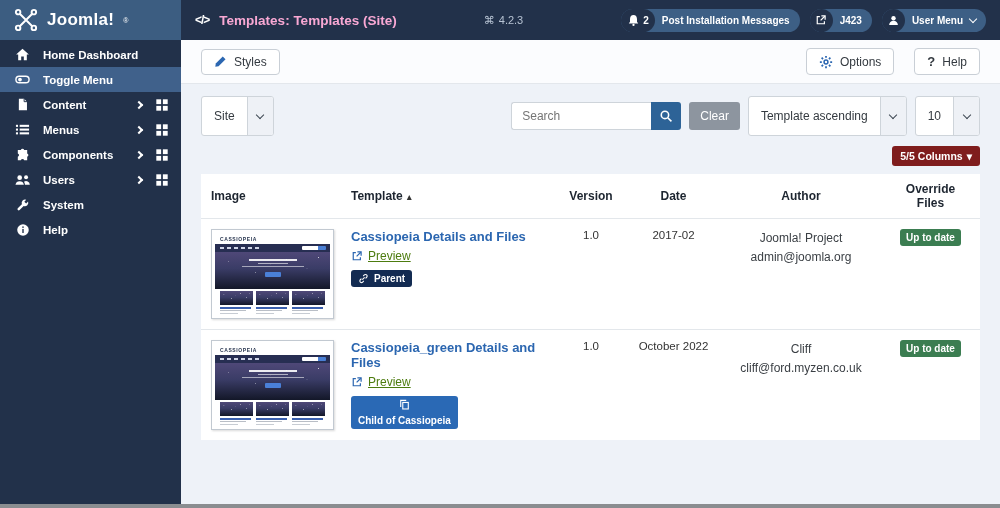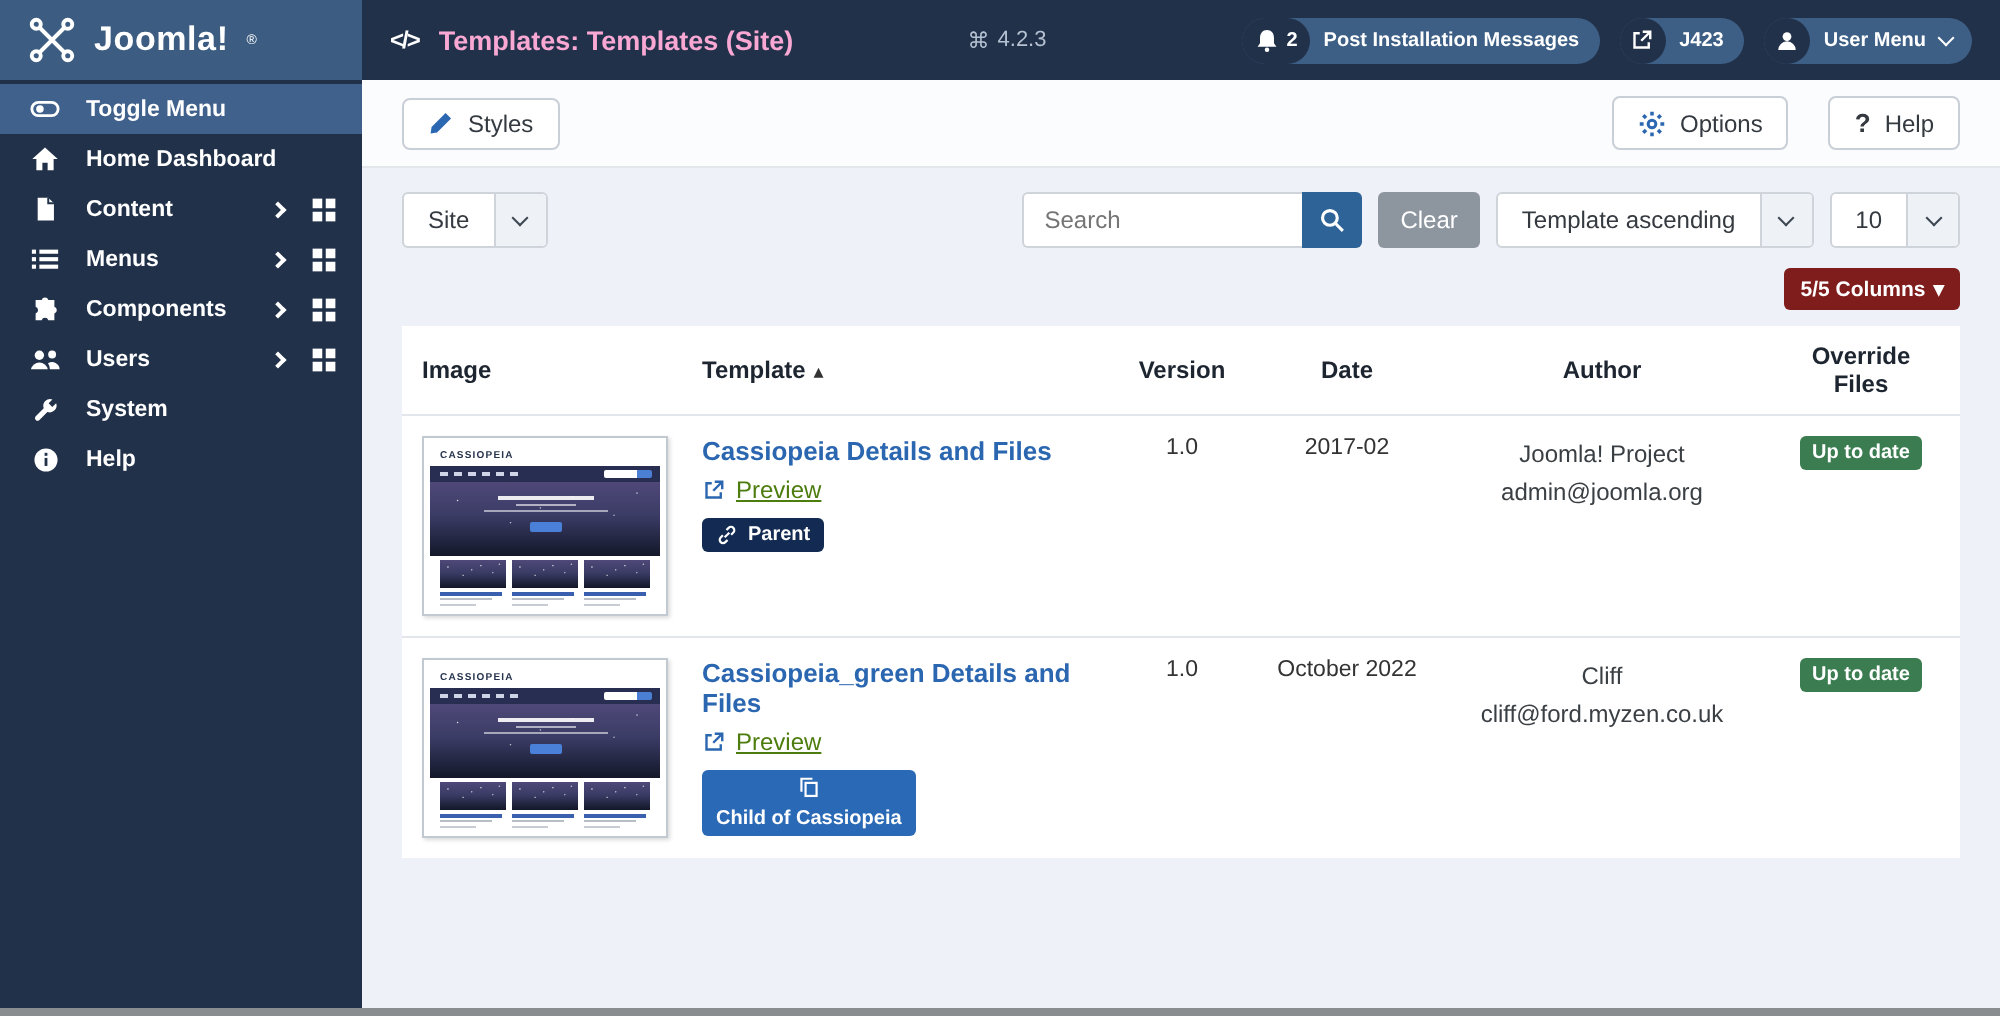--- a/index.html
+++ b/index.html
@@ -38,21 +38,21 @@
 
   
   .toolbar { height:44px; flex:0 0 44px; background:#fbfcfe; border-bottom:1px solid #e3e7ec; display:flex; align-items:center; padding:0 20px; }
   .btn { display:inline-flex; align-items:center; gap:7px; background:#fff; border:1px solid #c9cfd6; border-radius:4px; padding:5px 12px; font-size:12px; color:#343a40; cursor:pointer;justify-content:space-between; }
   .toolbar-right { margin-left:auto; display:flex; gap:20px; }
   .qmark { font-weight:700; color:#343a40; font-size:13px; }
 
   
   .content-body { flex:1; background:#eef2f8; padding:12px 20px 0 20px; overflow:hidden; }
   .filter-bar { display:flex; align-items:center; }
-  .fake-select { display:inline-flex; border:1px solid #ced4da; border-radius:3px; background:#fff; font-size:12px; color:#343a40; cursor:pointer; overflow:hidden; height:28px; }
+  .fake-select { display:inline-flex; border:1px solid #ced4da; border-radius:3px; background:#fff; font-size:12px; color:#343a40; cursor:pointer; overflow:hidden; height:40px; }
   .fake-select .val { padding:6px 12px; display:flex; align-items:center; }
   .fake-select .caret-box { width:26px; background:#eef1f6; border-left:1px solid #ced4da; display:flex; align-items:center; justify-content:center; }
   .chev-down-d { width:6px; height:6px; border-right:1.6px solid #3d4752; border-bottom:1.6px solid #3d4752; transform:rotate(45deg); margin-top:-2px; }
   .filter-right { margin-left:auto; display:flex; align-items:center; gap:8px; }
   .search-group { display:flex; }
   .search-input { width:140px; height:28px; border:1px solid #ced4da; border-right:none; border-radius:3px 0 0 3px; padding:0 10px; font-size:12px; color:#495057; outline:none; }
   .search-btn { width:30px; height:28px; background:#2d6397; border:none; border-radius:0 3px 3px 0; display:flex; align-items:center; justify-content:center; cursor:pointer; }
   .clear-btn { height:28px; background:#8d959f; color:#fff; border:none; border-radius:3px; font-size:12px; padding:0 11px; cursor:pointer; }
   .columns-row { display:flex; justify-content:flex-end; margin:10px 0 8px 0; }
   .columns-btn { background:#7f1d1d; color:#fff; border:none; border-radius:3px; font-size:10.5px; font-weight:700; padding:4px 8px; cursor:pointer; }
@@ -165,36 +165,36 @@
           <span>User Menu</span>
           <span class="chev-down-w"></span>
         </div>
       </div>
     </div>
   </header>
 
   <div class="main-row">
 
     <nav class="sidebar">
+      <div class="side-item">
+        <span class="side-icon">
+          <svg width="15" height="15" viewBox="0 0 16 16">
+              <path fill="#fff" d="M8 1.8 L14.8 8 H12.6 V14 H9.4 V10 H6.6 V14 H3.4 V8 H1.2 Z"></path>
+            </svg>
+        </span>
+        <span class="side-label">Home Dashboard</span>
+      </div>
       <div class="side-item active">
         <span class="side-icon">
           <svg width="17" height="15" viewBox="0 0 16 16">
               <rect x="1" y="4.5" width="14" height="7" rx="3.5" fill="none" stroke="#fff" stroke-width="1.5"></rect>
               <circle cx="5.3" cy="8" r="2" fill="#fff"></circle>
             </svg>
         </span>
         <span class="side-label">Toggle Menu</span>
-      </div>
-      <div class="side-item">
-        <span class="side-icon">
-          <svg width="15" height="15" viewBox="0 0 16 16">
-              <path fill="#fff" d="M8 1.8 L14.8 8 H12.6 V14 H9.4 V10 H6.6 V14 H3.4 V8 H1.2 Z"></path>
-            </svg>
-        </span>
-        <span class="side-label">Home Dashboard</span>
       </div>
       <div class="side-item">
         <span class="side-icon">
           <svg width="13" height="15" viewBox="0 0 16 16">
               <path fill="#fff" d="M3.5 1 H10 L13.5 4.5 V15 H3.5 Z"></path>
               <path d="M10 1 V4.5 H13.5" fill="none" stroke="#22314a" stroke-width="1.2"></path>
             </svg>
         </span>
         <span class="side-label">Content</span>
         <span class="side-right">

